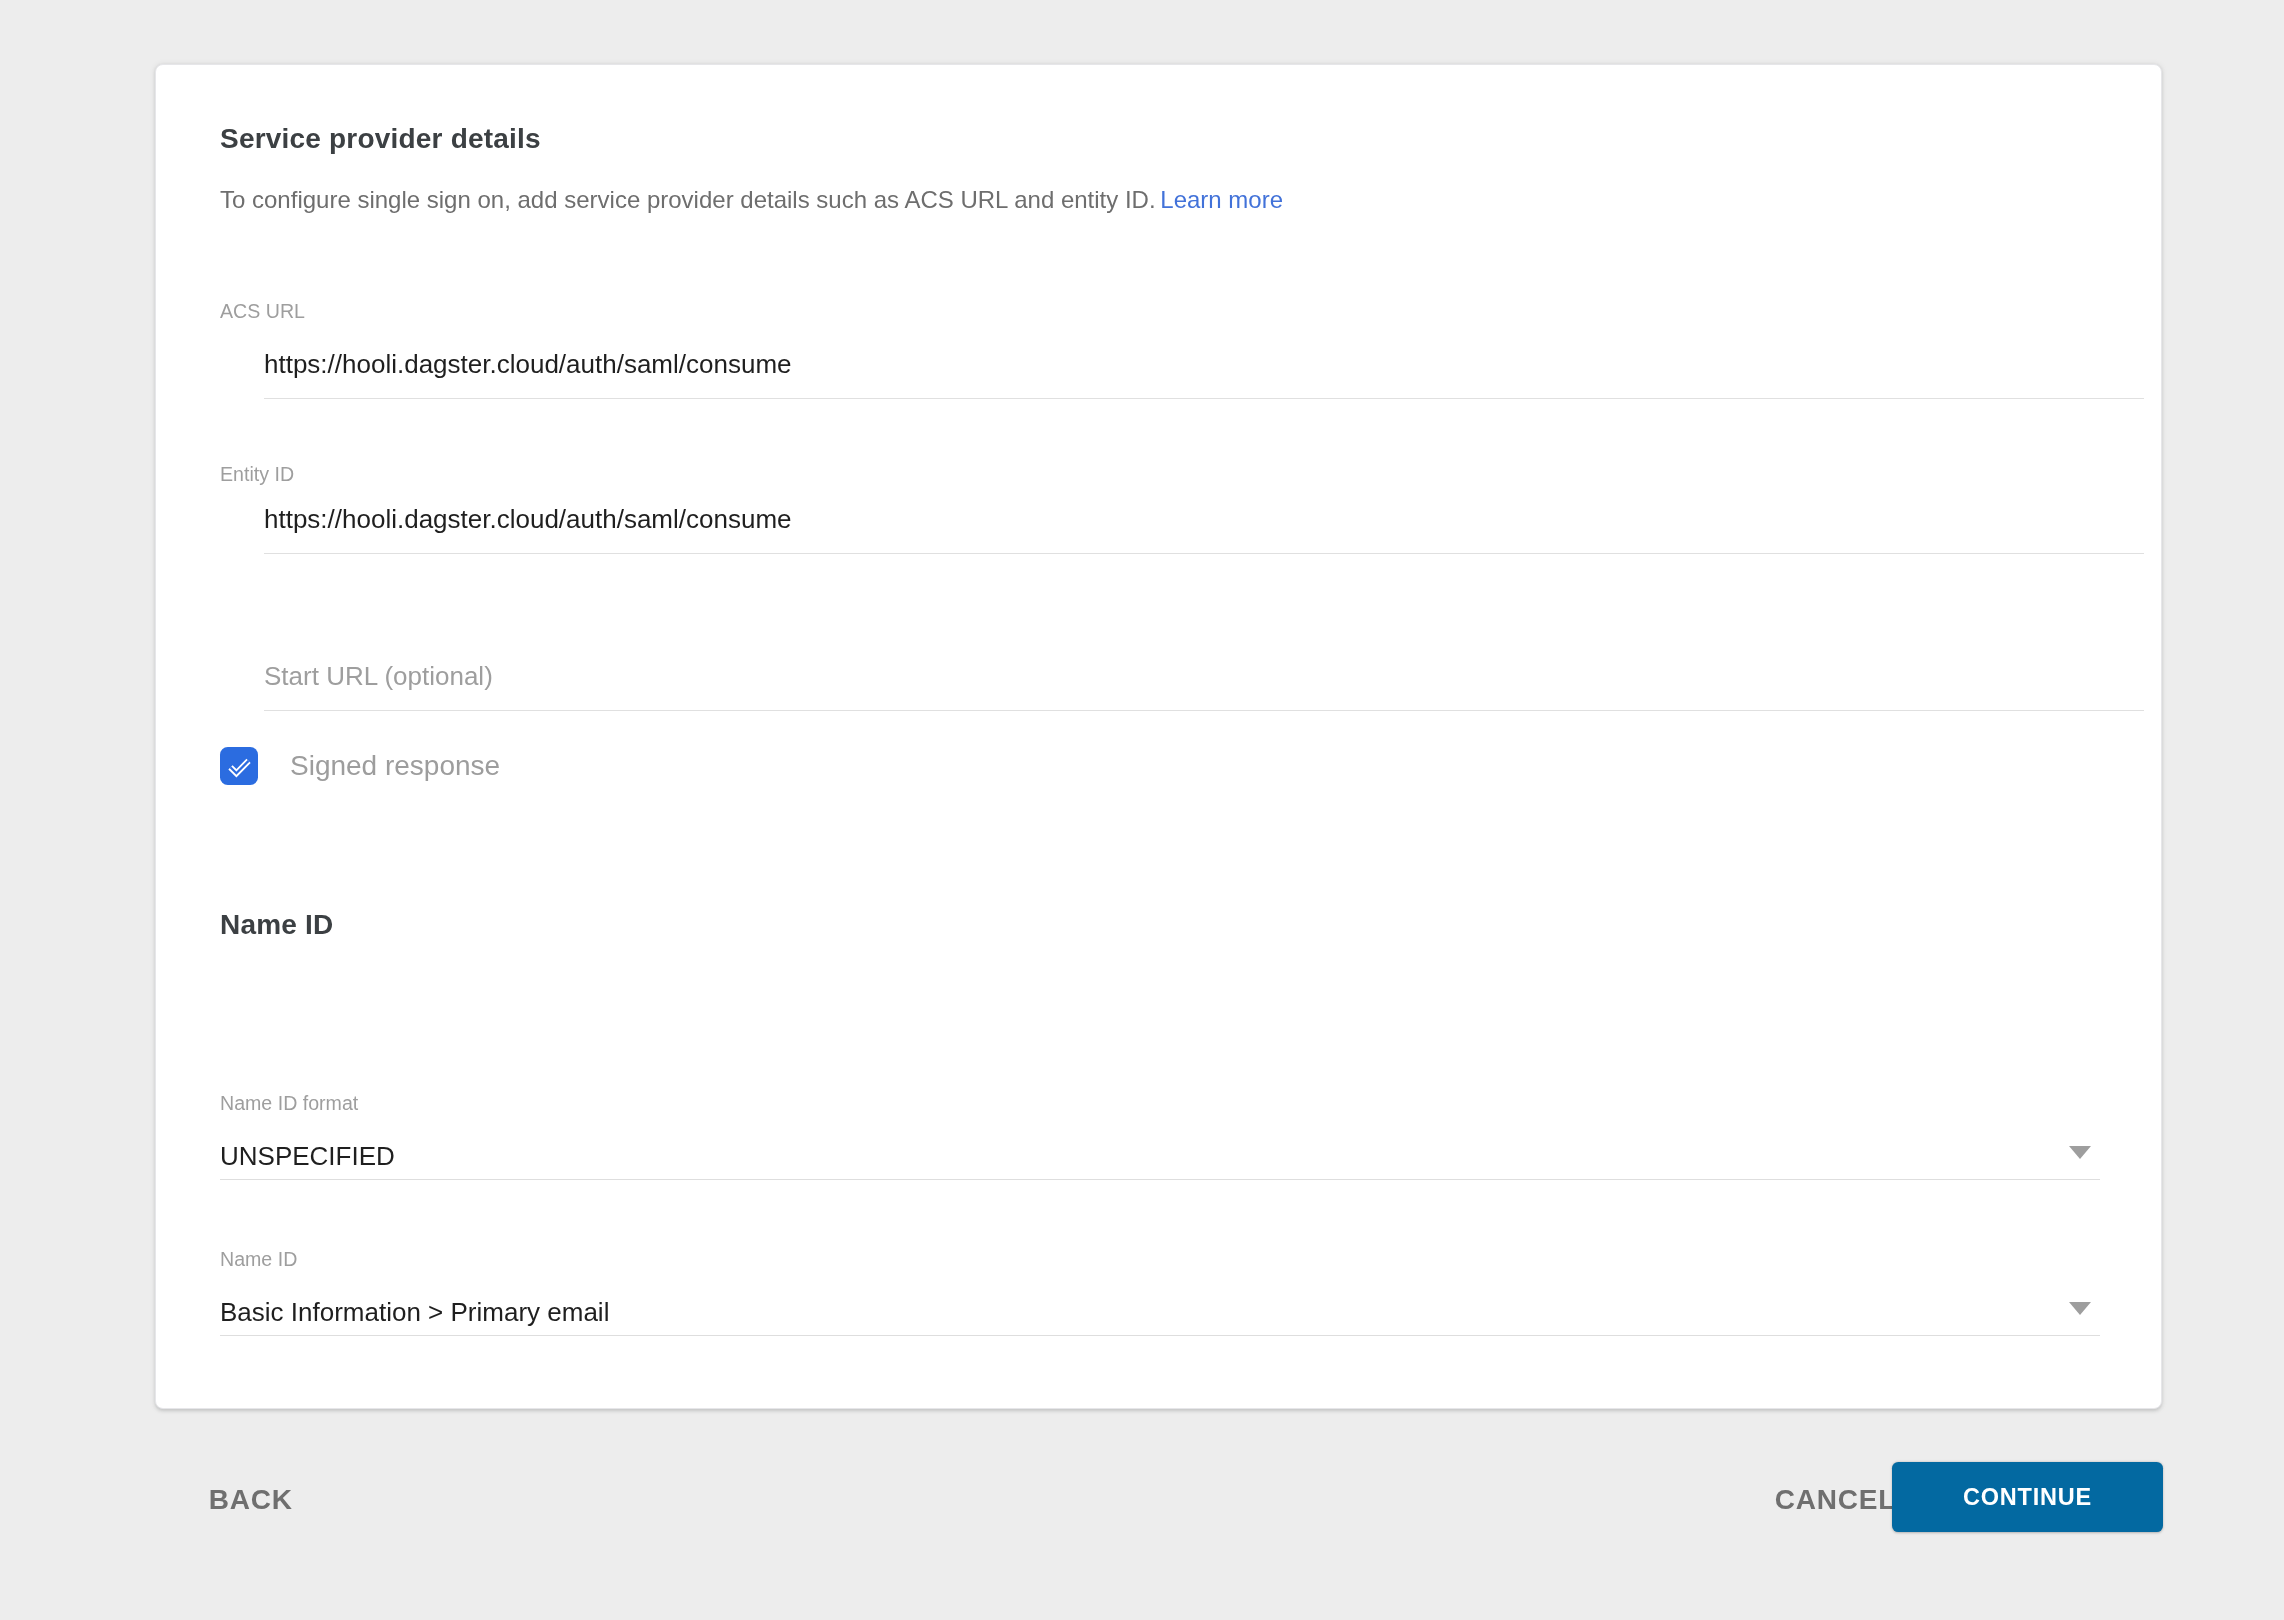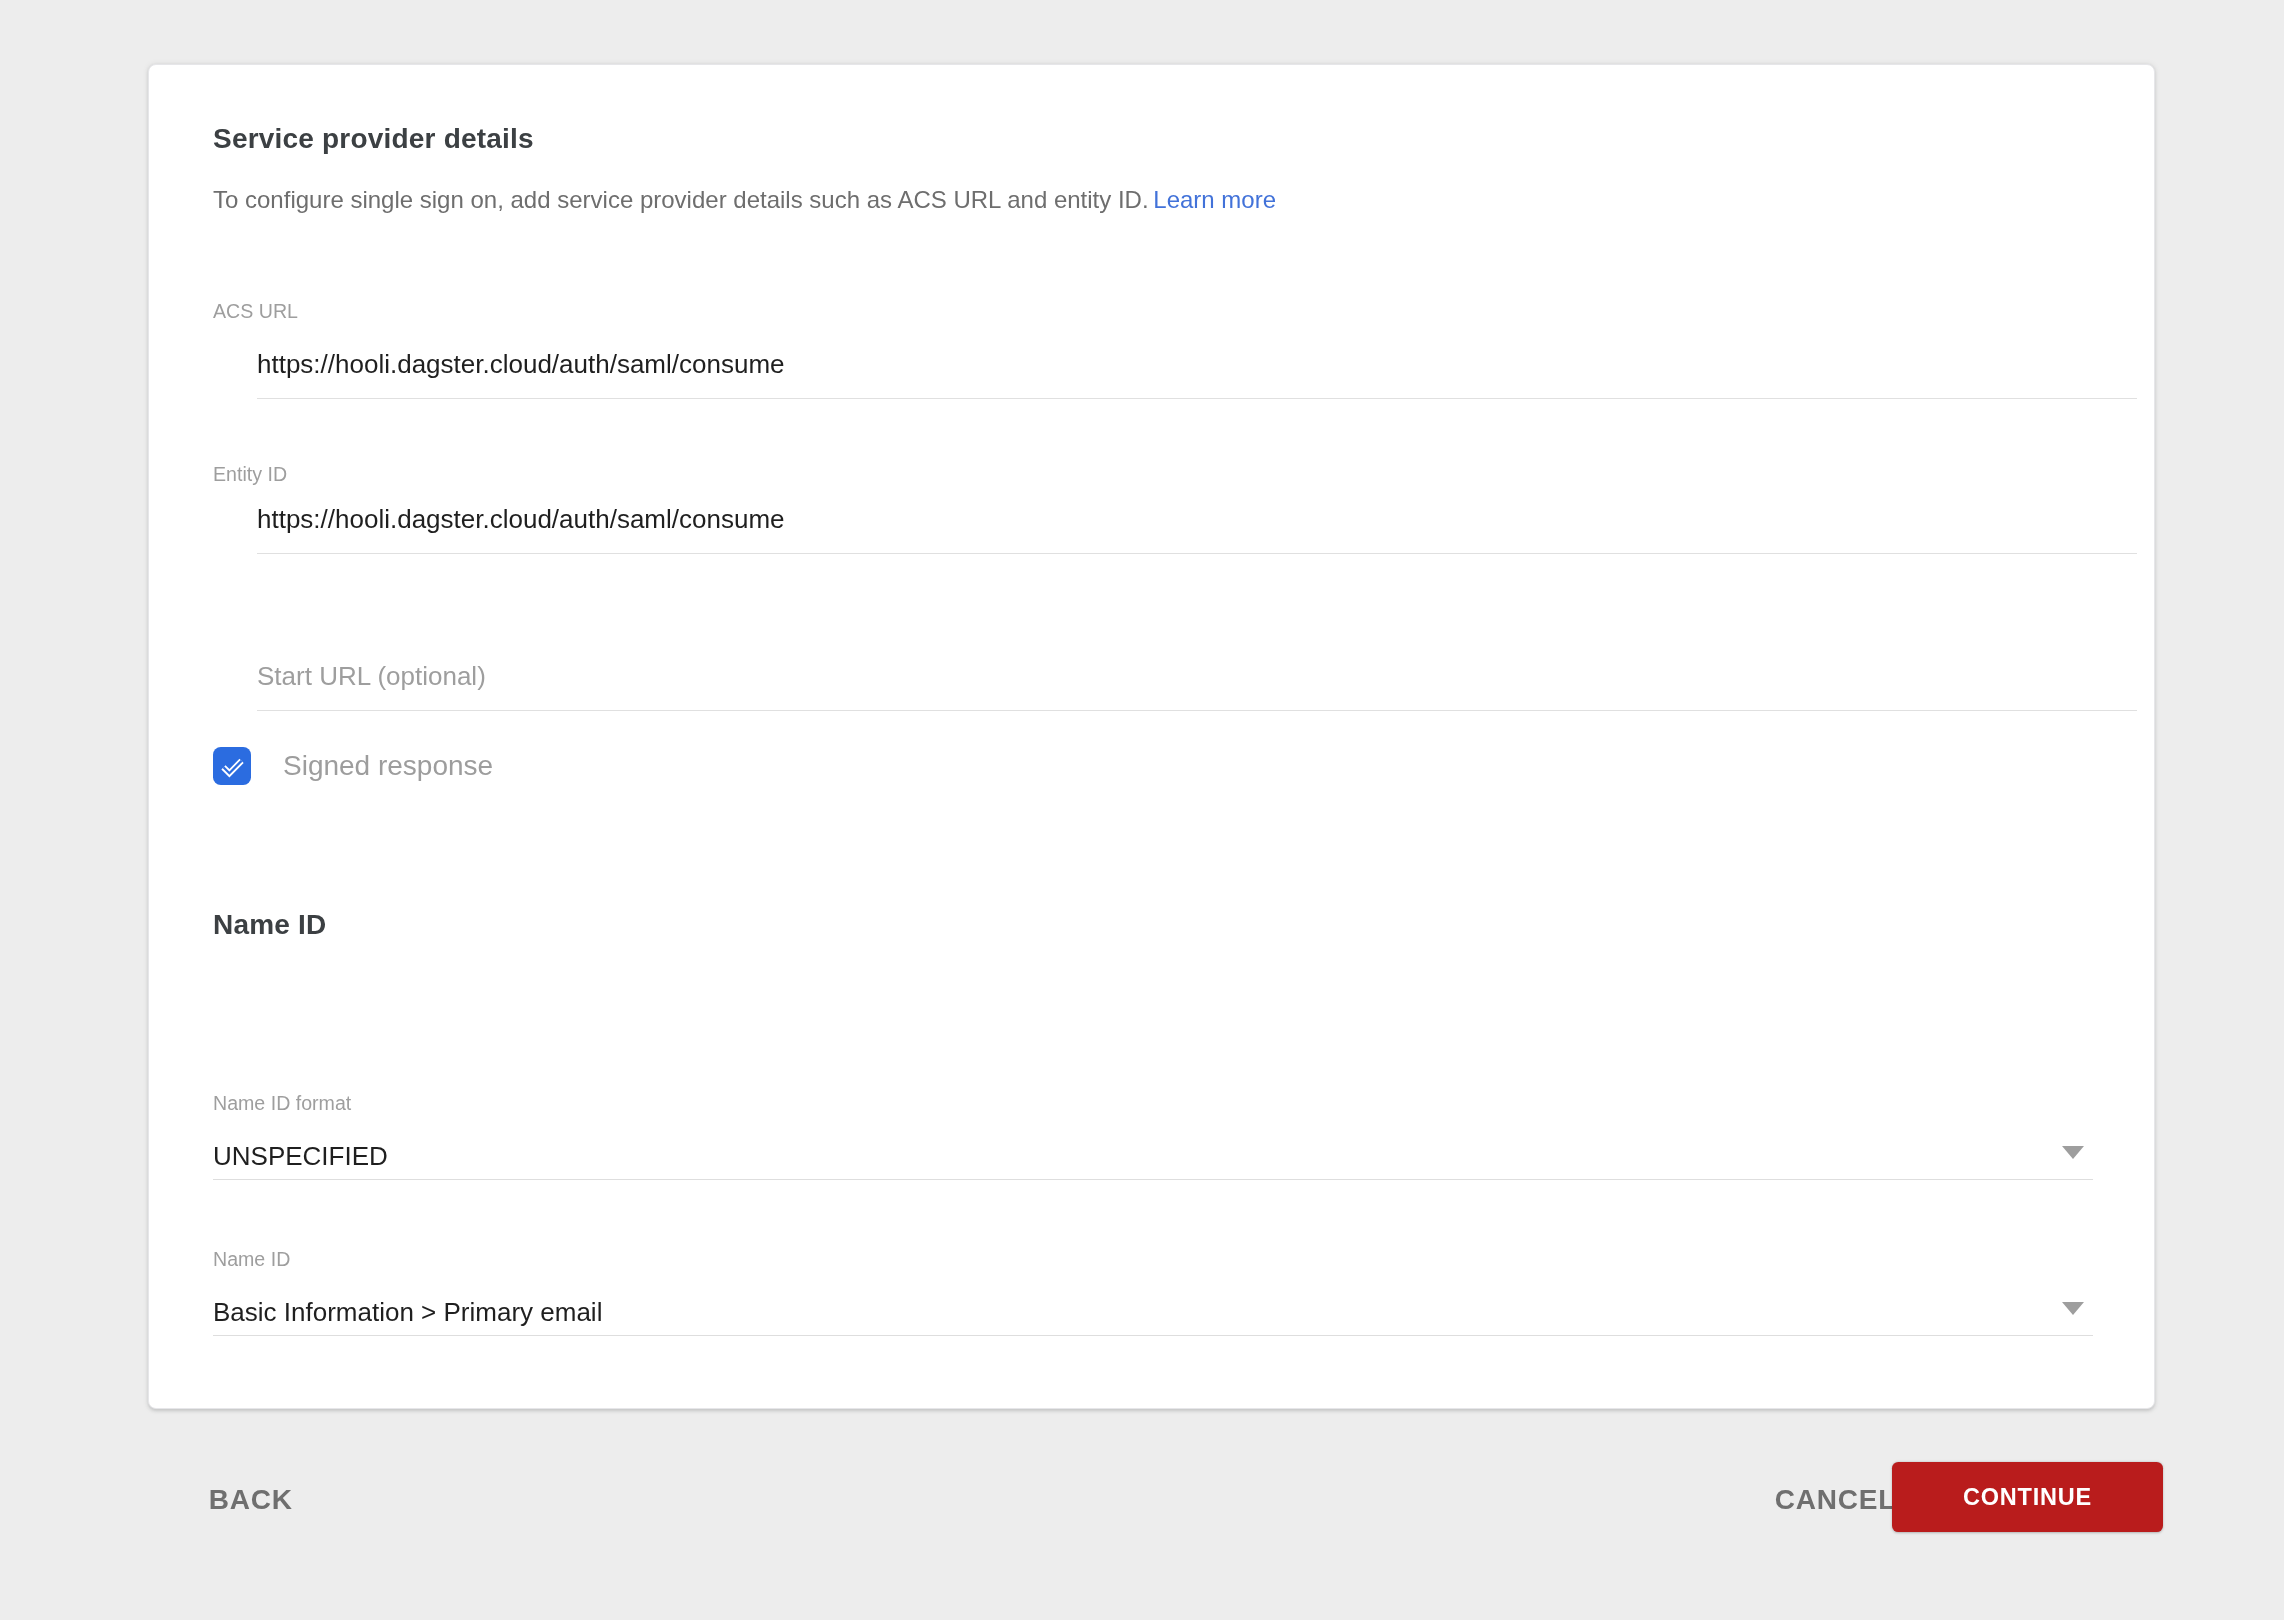--- a/index.html
+++ b/index.html
@@ -7,21 +7,21 @@
   body {
     background: #ededed;
     font-family: "Liberation Sans", sans-serif;
     position: relative;
     overflow: hidden;
   }
 
   
   .card {
     position: absolute;
-    left: 148px; top: 64px;
+    left: 155px; top: 64px;
     width: 2007px; height: 1345px;
     background: #ffffff;
     border: 0.8px solid #e6e6e9;
     border-radius: 7.8px;
     box-shadow: 0 1.6px 3.1px rgba(60,64,67,.18), 0 0.8px 6.3px rgba(60,64,67,.08);
   }
 
   .sec-title {
     position: absolute; left: 64px;
     font-size: 28px; line-height: 35px;
@@ -136,21 +136,21 @@
     cursor: pointer;
     padding: 12.5px 15.7px;
   }
   .back   { left: 193px; top: 1471px; }
   .cancel { left: 1759px; top: 1471px; }
 
   .primary-btn {
     position: absolute;
     left: 1892px; top: 1462px;
     width: 271px; height: 70px;
-    background: #b91c1c;
+    background: #0369a1;
     border: none;
     border-radius: 6.3px;
     font-family: "Liberation Sans", sans-serif;
     font-size: 23.5px;
     font-weight: 700;
     letter-spacing: 0.8px;
     color: #ffffff;
     cursor: pointer;
     box-shadow: 0 0.8px 2.4px rgba(0,0,0,.25);
   }

